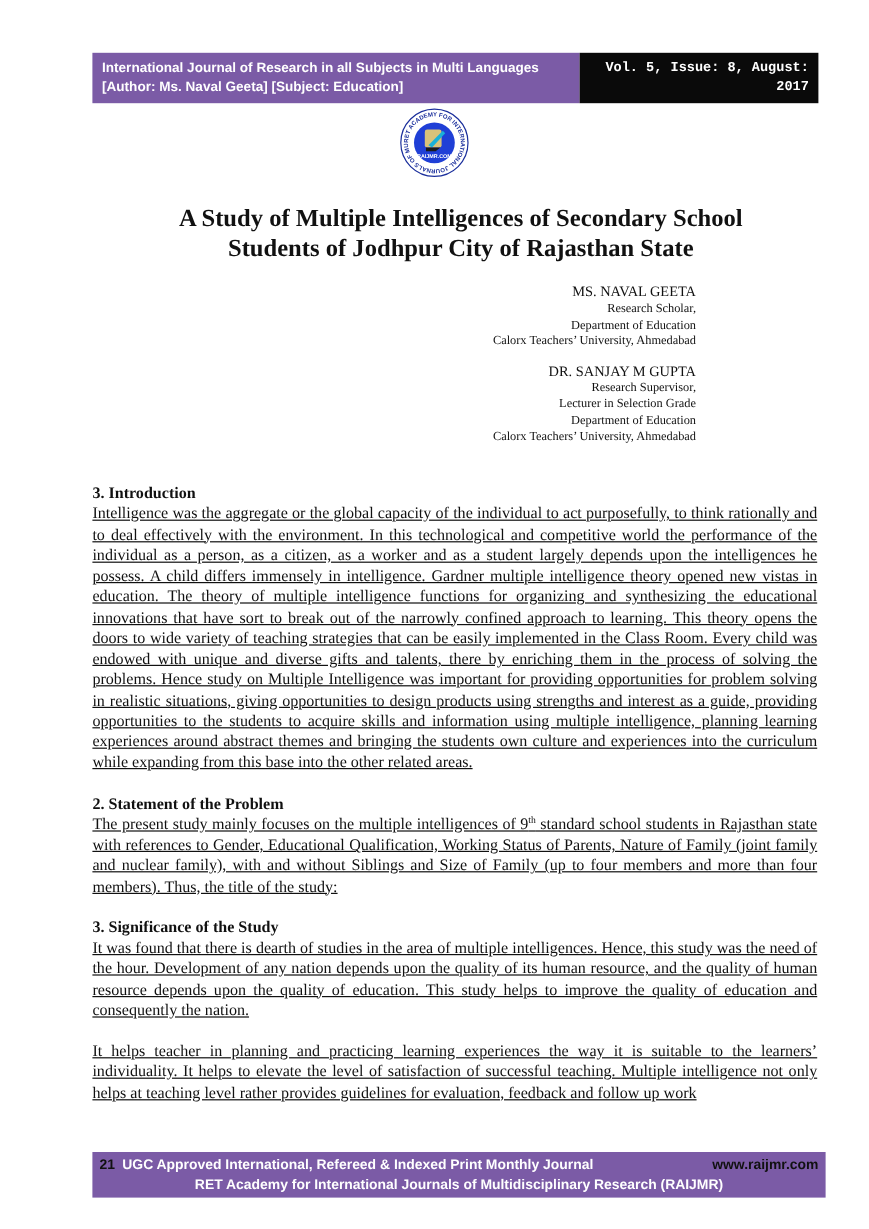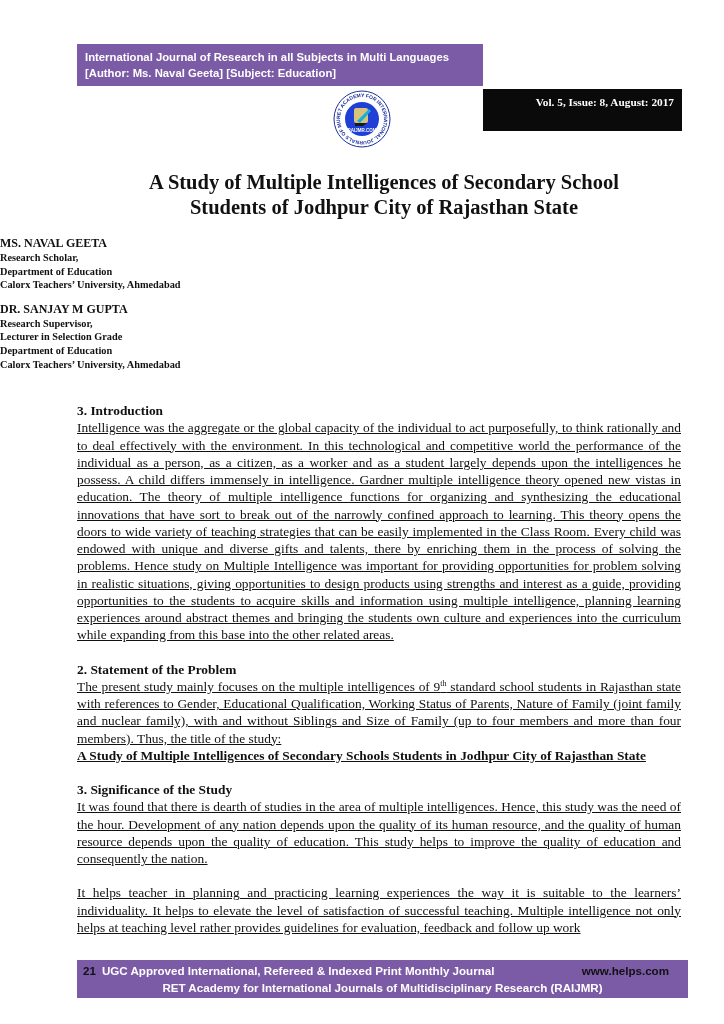--- a/index.html
+++ b/index.html
@@ -1,32 +1,32 @@
 <!DOCTYPE html>
 <html><head>
 <meta charset="utf-8">
 <style>
   html, body { margin: 0; padding: 0; background: #ffffff; }
   body { width: 724px; height: 1024px; position: relative; overflow: hidden; font-family: "Liberation Serif", serif; color: #111; }
   .header { position: absolute; left: 77px; top: 44px; width: 605px; height: 42px; display: flex; }
   .header-left { background: #7b5ba6; width: 406px; height: 100%; color: #fff; font-family: "Liberation Sans", sans-serif; font-weight: bold; font-size: 11.3px; line-height: 16px; padding: 5px 0 0 8px; box-sizing: border-box; }
-  .header-right { background: #0a0a0a; flex: 1; height: 100%; color: #fff; font-family: Liberation Serif, serif; font-weight: bold; font-size: 11.3px; line-height: 16px; padding: 5px 8px 16px 0; box-sizing: border-box; text-align: right; margin-top: 45px; }
+  .header-right { background: #0a0a0a; flex: 1; height: 100%; color: #fff; font-family: Liberation Mono, monospace; font-weight: bold; font-size: 11.3px; line-height: 16px; padding: 5px 8px 16px 0; box-sizing: border-box; text-align: right; }
   .logo { position: absolute; left: 333px; top: 90px; width: 58px; height: 58px; }
   .title { position: absolute; left: 0; width: 724px; top: 170px; text-align: center; font-weight: bold; font-size: 20.5px; line-height: 25px; padding-left: 22px; }
-  .authors { position: absolute; left: 0; width: 580px; top: 235px; text-align: left; font-size: 10.3px; line-height: 13.6px; font-weight: bold; }
+  .authors { position: absolute; left: 0; width: 580px; top: 235px; text-align: right; font-size: 10.3px; line-height: 13.6px; }
   .authors .name { font-size: 12px; line-height: 16px; }
   .authors .gap { height: 9px; }
   .content { position: absolute; left: 77px; top: 402px; width: 604px; font-size: 13.4px; line-height: 17.25px; }
   .content h2 { font-size: 13.4px; font-weight: bold; margin: 0; line-height: 17.25px; }
   .content p { margin: 0; text-align: justify; text-decoration: underline; }
   .content .sec-gap { height: 17px; }
   .content .bold-line { font-weight: bold; text-align: justify; }
   sup { font-size: 8px; line-height: 0; vertical-align: super; }
   .footer { position: absolute; left: 77px; top: 960px; width: 611px; height: 38px; background: #7b5ba6; font-family: "Liberation Sans", sans-serif; font-weight: bold; font-size: 11.6px; color: #fff; }
-  .footer .row1 { position: absolute; left: 6px; top: 3px; right: 19px; height: 16px; line-height: 16px; display: flex; justify-content: space-between; }
+  .footer .row1 { position: absolute; left: 6px; top: 3px; right: 6px; height: 16px; line-height: 16px; display: flex; justify-content: space-between; }
   .footer .page-num { color: #111; margin-right: 6px; }
   .footer .url { color: #111; margin-left: auto; }
   .footer .row2 { position: absolute; left: 0; right: 0; top: 20px; text-align: center; line-height: 16px; }
 </style>
 </head>
 <body>
 
 <div class="header">
   <div class="header-left">
     <div>International Journal of Research in all Subjects in Multi Languages</div>
@@ -71,28 +71,27 @@
   <div>Department of Education</div>
   <div>Calorx Teachers’ University, Ahmedabad</div>
 </div>
 
 <div class="content">
   <h2>3. Introduction</h2>
   <p>Intelligence was the aggregate or the global capacity of the individual to act purposefully, to think rationally and to deal effectively with the environment. In this technological and competitive world the performance of the individual as a person, as a citizen, as a worker and as a student largely depends upon the intelligences he possess. A child differs immensely in intelligence. Gardner multiple intelligence theory opened new vistas in education. The theory of multiple intelligence functions for organizing and synthesizing the educational innovations that have sort to break out of the narrowly confined approach to learning. This theory opens the doors to wide variety of teaching strategies that can be easily implemented in the Class Room. Every child was endowed with unique and diverse gifts and talents, there by enriching them in the process of solving the problems. Hence study on Multiple Intelligence was important for providing opportunities for problem solving in realistic situations, giving opportunities to design products using strengths and interest as a guide, providing opportunities to the students to acquire skills and information using multiple intelligence, planning learning experiences around abstract themes and bringing the students own culture and experiences into the curriculum while expanding from this base into the other related areas.</p>
   <div class="sec-gap"></div>
   <h2>2. Statement of the Problem</h2>
   <p><span>The present study mainly focuses on the multiple intelligences of 9</span><sup>th</sup><span> standard school students in Rajasthan state with references to Gender, Educational Qualification, Working Status of Parents, Nature of Family (joint family and nuclear family), with and without Siblings and Size of Family (up to four members and more than four members). Thus, the title of the study:</span></p>
-  <p class="bold-line">A Study of Multiple Intelligences of Secondary Schools Students in Jodhpur City of Rajasthan State</p>
   <div class="sec-gap"></div>
   <h2>3. Significance of the Study</h2>
   <p>It was found that there is dearth of studies in the area of multiple intelligences. Hence, this study was the need of the hour. Development of any nation depends upon the quality of its human resource, and the quality of human resource depends upon the quality of education.  This study helps to improve the quality of education and consequently the nation.</p>
   <div class="sec-gap"></div>
   <p>It helps teacher in planning and practicing learning experiences the way it is suitable to the learners’ individuality. It helps to elevate the level of satisfaction of successful teaching. Multiple intelligence not only helps at teaching level rather provides guidelines for evaluation, feedback and follow up work</p>
 </div>
 
 <div class="footer">
   <div class="row1">
     <span class="page-num">21</span>
     <span>UGC Approved International, Refereed &amp; Indexed Print Monthly Journal</span>
-    <span class="url">www.helps.com</span>
+    <span class="url">www.raijmr.com</span>
   </div>
   <div class="row2">RET Academy for International Journals of Multidisciplinary Research (RAIJMR)</div>
 </div>
 
 </body></html>

